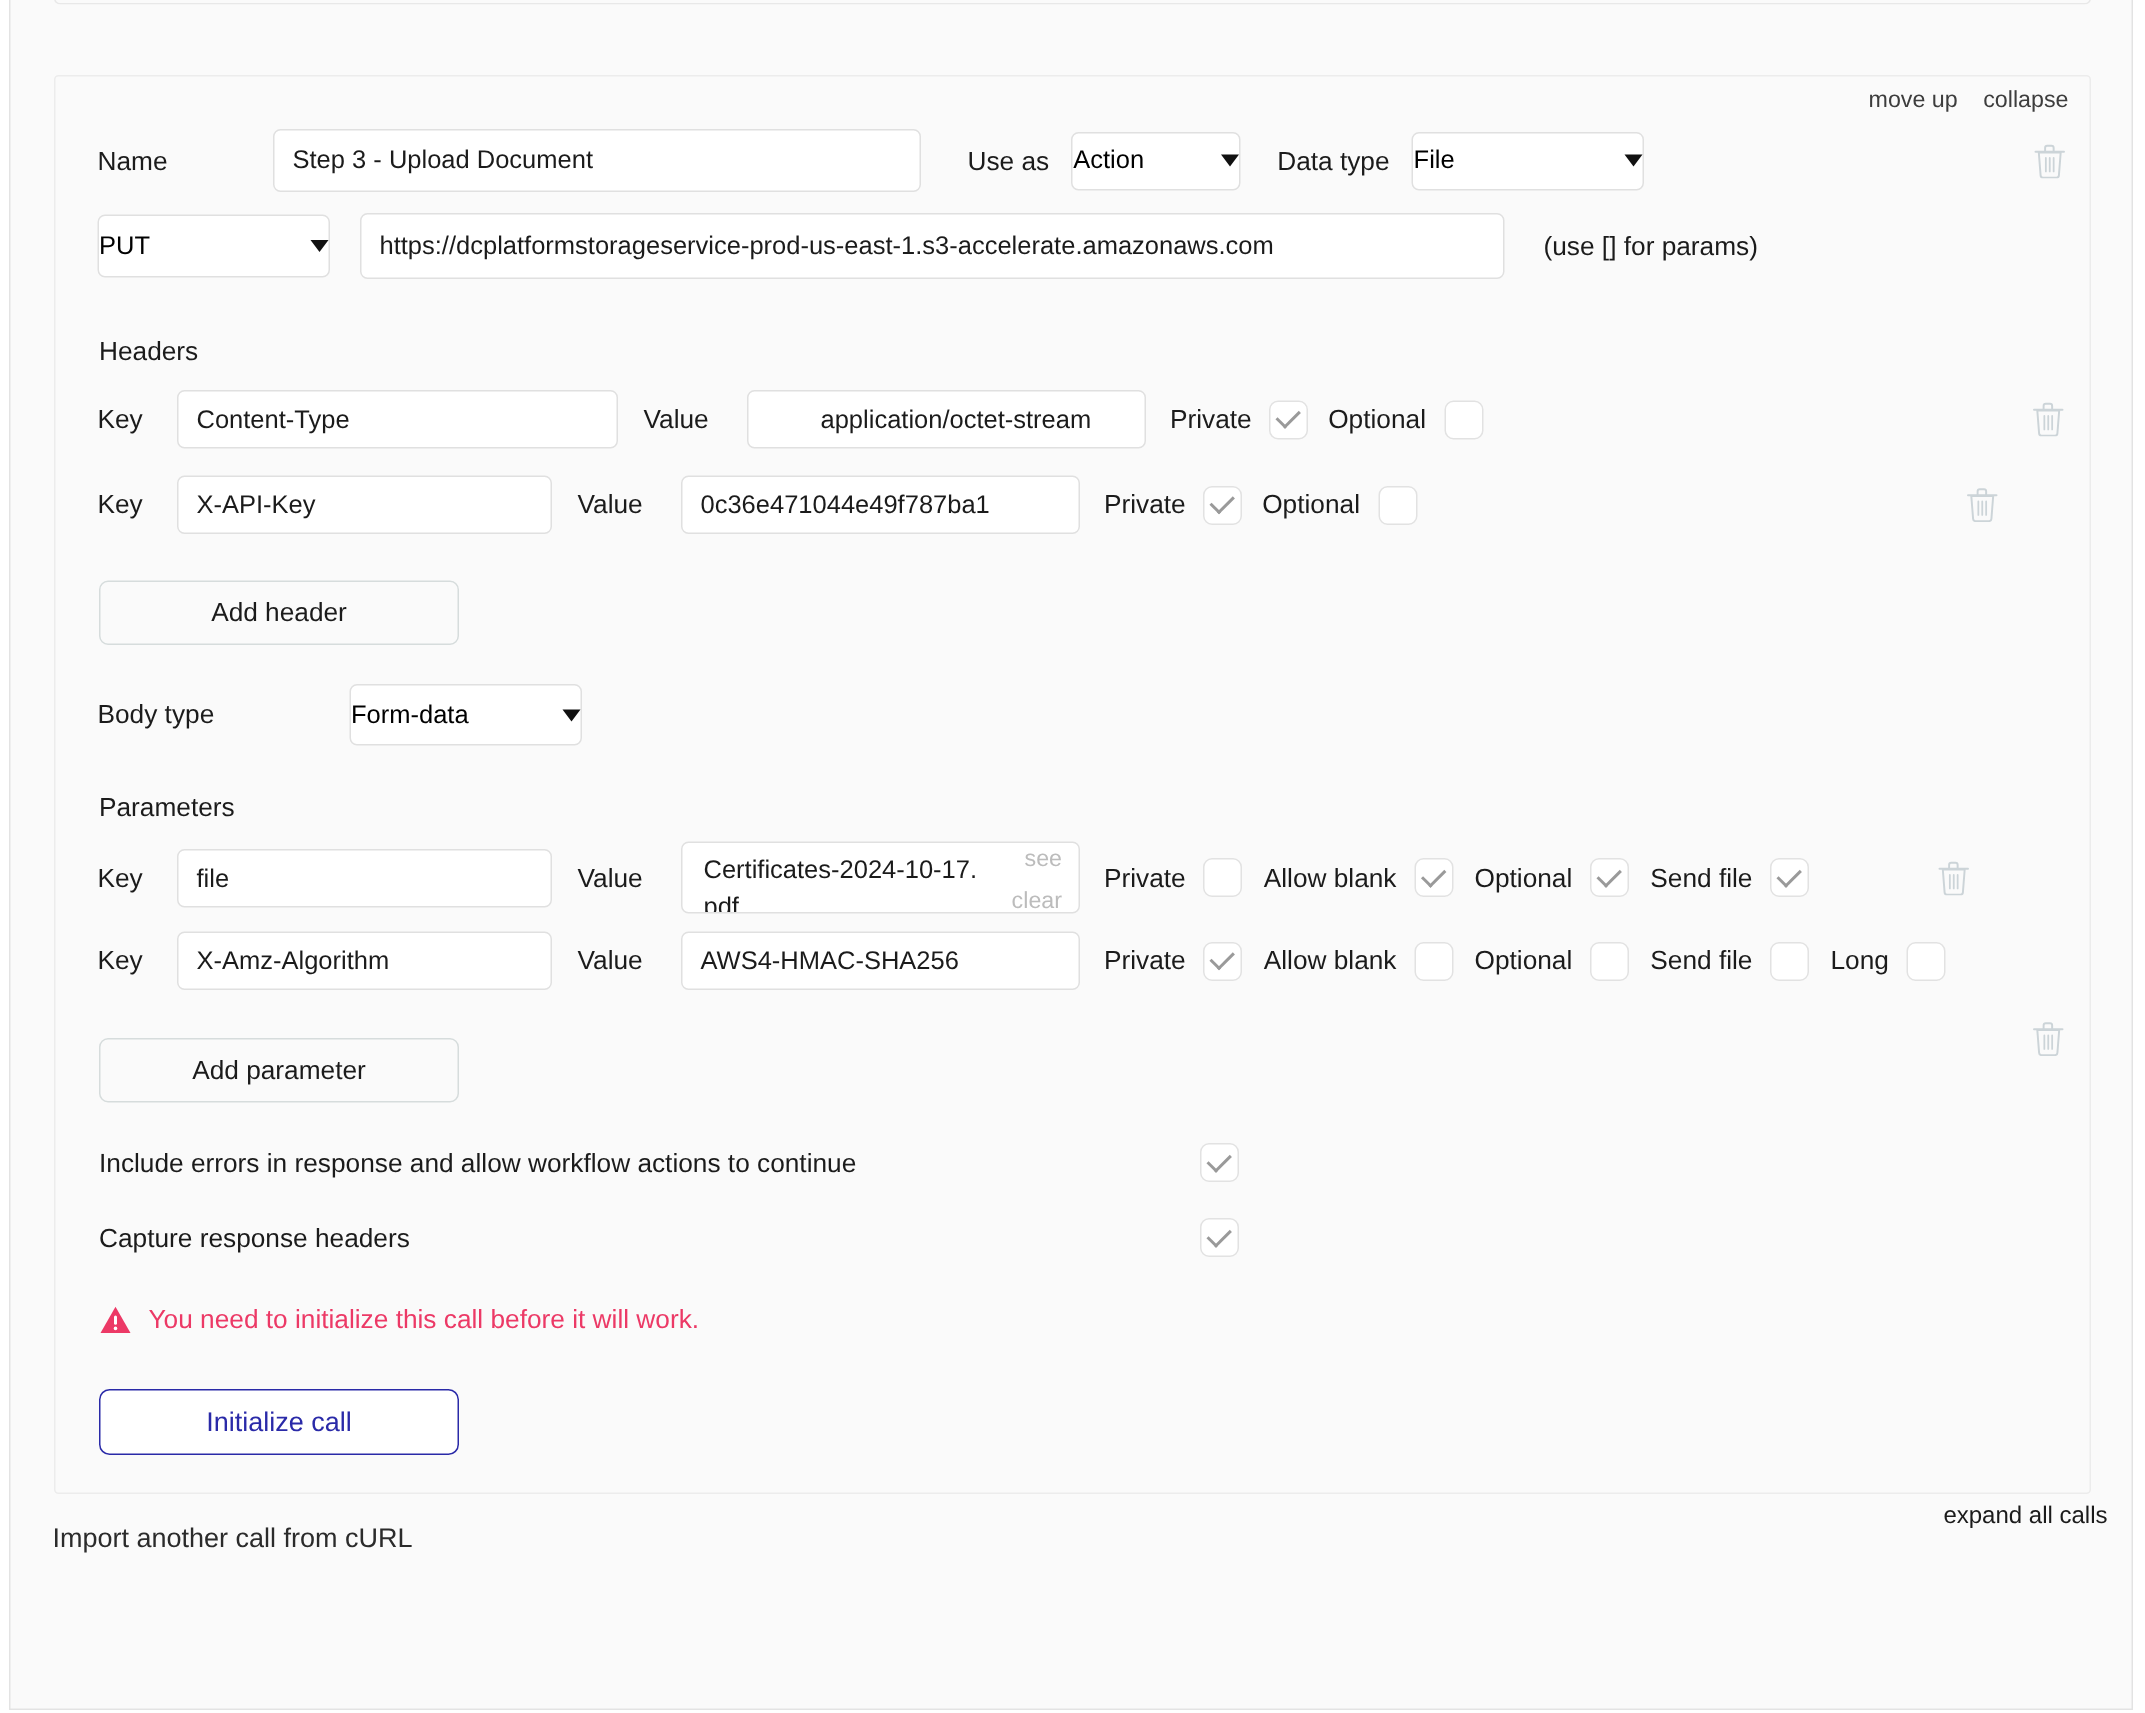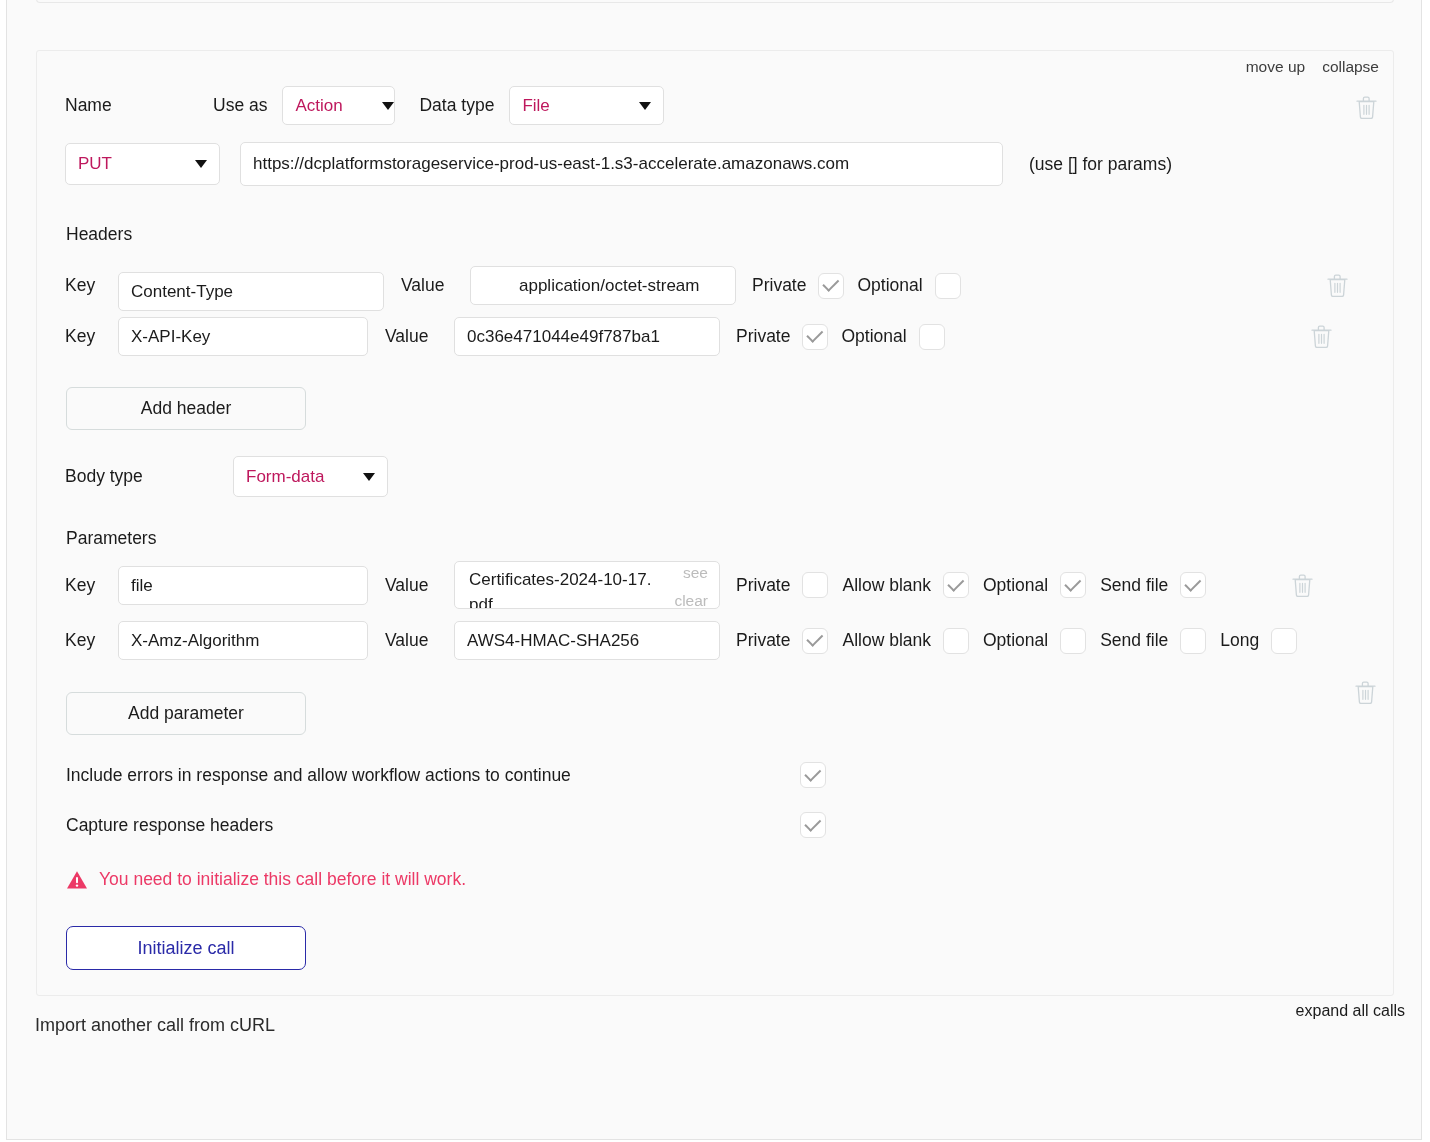--- a/index.html
+++ b/index.html
@@ -105,23 +105,23 @@
   }
 
   .select-box {
     background: #ffffff;
     border: 1px solid #e0e0e0;
     border-radius: 5px;
     height: 39px;
     display: flex;
     align-items: center;
     justify-content: space-between;
-    padding: 0 12px;
+    padding: 0 0;
     font-size: 17px;
-    color: #be185d;
+    color: #000000;
     cursor: pointer;
     white-space: nowrap;
     gap: 29px;
   }
   .caret {
     width: 0; height: 0;
     border-left: 6px solid transparent;
     border-right: 6px solid transparent;
     border-top: 8px solid #111;
     margin-left: 10px;
@@ -260,20 +260,21 @@
         <svg width="21" height="23" viewBox="0 0 21 23" fill="none" xmlns="http://www.w3.org/2000/svg">
           <path d="M3.2 5.6h14.6l-1.2 15.3a1.6 1.6 0 0 1-1.6 1.5H6a1.6 1.6 0 0 1-1.6-1.5L3.2 5.6z" stroke="#ccd4d8" stroke-width="1.3" fill="none"></path>
           <path d="M1 5.2h19" stroke="#ccd4d8" stroke-width="1.3" stroke-linecap="round"></path>
           <path d="M7.4 5.1V2.6c0-.8.6-1.4 1.4-1.4h2.9c.8 0 1.4.6 1.4 1.4v2.5" stroke="#ccd4d8" stroke-width="1.3" fill="none"></path>
           <path d="M7.9 9.3v9M10.5 9.3v9M13.1 9.3v9" stroke="#ccd4d8" stroke-width="1.2" stroke-linecap="round"></path>
         </svg>
       </span>
 
       <div class="row" style="left:28px; top:35px;">
         <span class="lbl" style="width:117px;">Name</span>
+        <span class="txt-input" style="width:432px; height:42px; line-height:40px;">Step 3 - Upload Document</span>
         <span class="lbl" style="margin-left:31px;">Use as</span>
         <span class="select-box" style="width:113px; margin-left:15px;">
           <span>Action</span>
           <span class="caret"></span>
         </span>
         <span class="lbl" style="margin-left:24px;">Data type</span>
         <span class="select-box" style="width:155px; margin-left:15px;">
           <span>File</span>
           <span class="caret"></span>
         </span>
@@ -285,21 +286,21 @@
           <span class="caret"></span>
         </span>
         <span class="txt-input" style="width:763px; height:44px; line-height:42px; margin-left:20px; text-overflow:clip;">https://dcplatformstorageservice-prod-us-east-1.s3-accelerate.amazonaws.com</span>
         <span class="lbl" style="margin-left:26px;">(use [] for params)</span>
       </div>
 
       <div style="position:absolute; left:29px; top:173px;" class="section-title">Headers</div>
 
       <div class="row" style="left:28px; top:209px;">
         <span class="lbl" style="width:53px;">Key</span>
-        <span class="txt-input" style="width:266px;margin-top:12px;">Content-Type</span>
+        <span class="txt-input" style="width:294px;">Content-Type</span>
         <span class="lbl" style="margin-left:17px; width:65px;">Value</span>
         <span class="txt-input" style="width:266px; margin-left:4px;padding-left:48px;">application/octet-stream</span>
         <span class="lbl" style="margin-left:16px;">Private</span>
         <span class="chk checked" style="margin-left:12px;"></span>
         <span class="lbl" style="margin-left:13px;">Optional</span>
         <span class="chk" style="margin-left:12px;"></span>
         <span class="trash-icon" style="margin-left:366px;">
           <svg width="21" height="23" viewBox="0 0 21 23" fill="none" xmlns="http://www.w3.org/2000/svg">
             <path d="M3.2 5.6h14.6l-1.2 15.3a1.6 1.6 0 0 1-1.6 1.5H6a1.6 1.6 0 0 1-1.6-1.5L3.2 5.6z" stroke="#ccd4d8" stroke-width="1.3" fill="none"></path>
             <path d="M1 5.2h19" stroke="#ccd4d8" stroke-width="1.3" stroke-linecap="round"></path>

